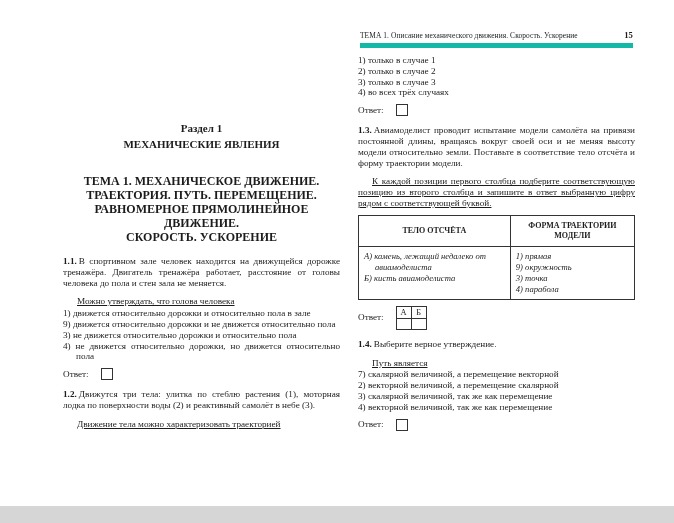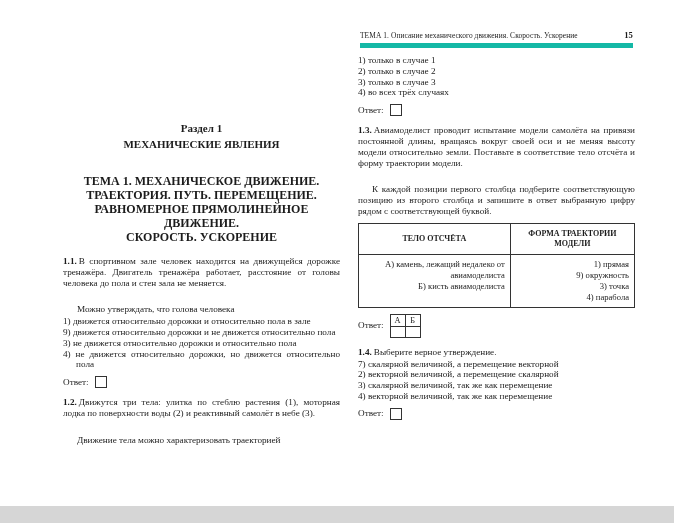--- a/index.html
+++ b/index.html
@@ -27,37 +27,37 @@
   .col { position:absolute; width:277px; font-size:9.2px; line-height:10.8px; }
   .col-left  { left:63px;  top:120px; }
   .col-right { left:358px; top:54px; }
 
   .section-title { text-align:center; font-weight:bold; font-size:11px; line-height:16px; }
   .topic-title { margin-top:22px; text-align:center; font-weight:bold; font-size:12px; line-height:14px; }
 
   .question { margin-top:9px; }
   .q-first { text-align:justify; }
   .qnum { font-weight:bold; margin-right:2px; }
-  .q-sub { text-align:justify; text-indent:14px; margin-top:16px; }
+  .q-sub { text-align:justify; text-indent:14px; margin-top:8px;text-decoration:underline; }
   .options { margin-top:1px; }
   .option { padding-left:13px; text-indent:-13px; text-align:justify; }
 
-  .answer-row { display:flex; align-items:center; gap:6px; margin:6px 0 2px 0; }
+  .answer-row { display:flex; align-items:center; gap:12px; margin:6px 0 2px 0; }
   .answer-box { width:12px; height:12px; border:1px solid #333; background:#fff; }
 
   table.match-table { width:100%; border-collapse:collapse; margin:6px 16px 4px 0; }
   table.match-table th, table.match-table td {
     border:1px solid #333; vertical-align:top; padding:4px 5px;
     font-size:8.6px; line-height:11px;
   }
   table.match-table th {
     text-align:center; vertical-align:middle; font-weight:bold; font-size:8px;
     line-height:10px; padding:5px 4px;
   }
-  .cell-item { padding-left:11px; text-indent:-11px; text-align:right; }
+  .cell-item { padding-left:11px; text-indent:-11px; text-align:left;font-style:italic; }
   col.c1 { width:55%; } col.c2 { width:45%; }
 
   table.ab-table { border-collapse:collapse; }
   table.ab-table td {
     border:1px solid #333; width:15px; height:11px; padding:0;
     text-align:center; font-size:8.4px; line-height:11px;
   }
 </style>
 </head>
 <body>
@@ -161,20 +161,21 @@
         </tr>
       </tbody>
         </table>
     </div>
   </div>
 
   <div class="question">
     <p class="q-first">
       <span class="qnum">1.4.</span><span>Выберите верное утверждение.</span>
     </p>
+    <p class="q-sub">Путь является</p>
     <div class="options">
       <div class="option">7) скалярной величиной, а перемещение векторной</div>
       <div class="option">2) векторной величиной, а перемещение скалярной</div>
       <div class="option">3) скалярной величиной, так же как перемещение</div>
       <div class="option">4) векторной величиной, так же как перемещение</div>
     </div>
     <div class="answer-row">
       <span>Ответ:</span>
       <span class="answer-box"></span>
     </div>

